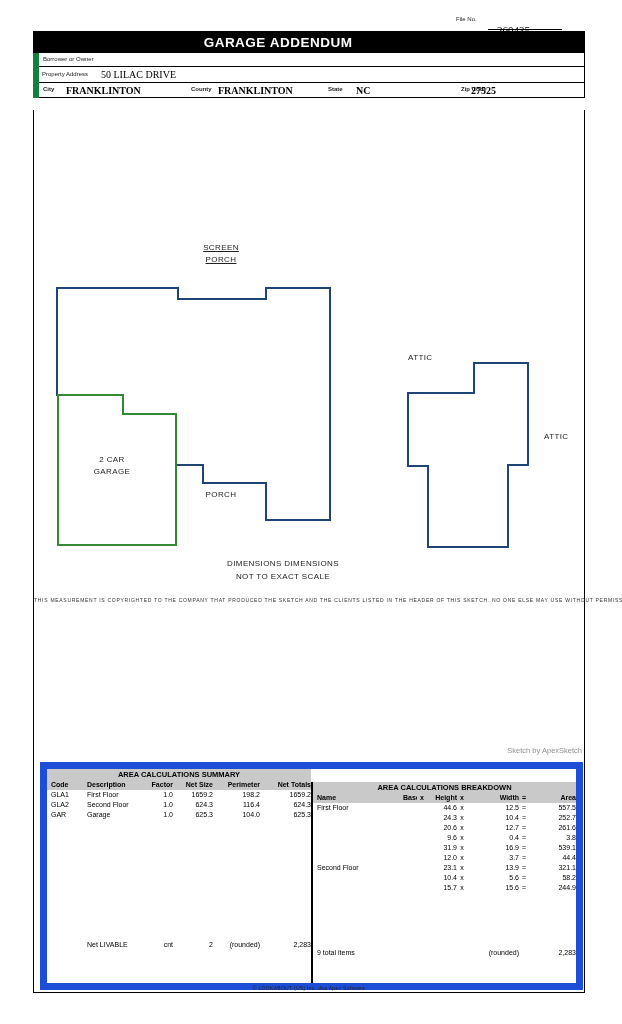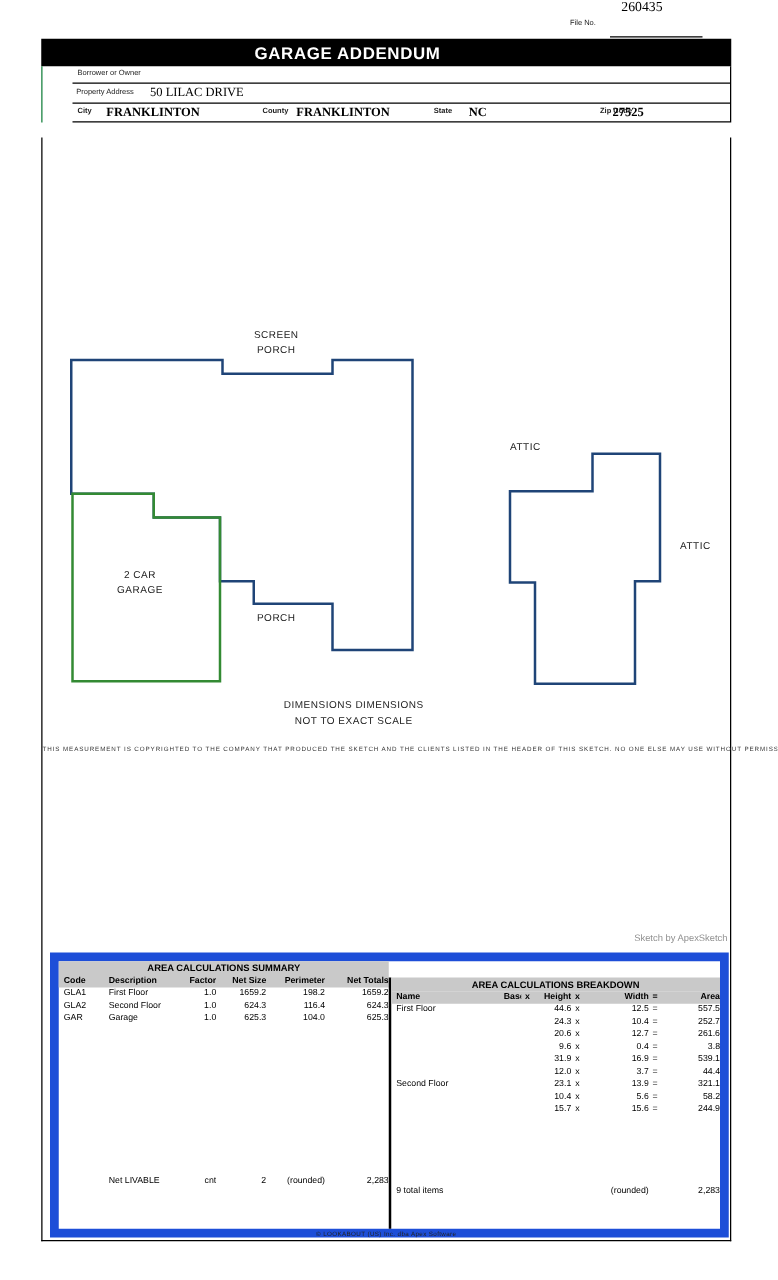--- a/index.html
+++ b/index.html
@@ -2,30 +2,30 @@
 <html><head>
 <meta charset="utf-8">
 <style>
   html,body{margin:0;padding:0;width:622px;height:1024px;background:#fff;overflow:hidden;
     font-family:"Liberation Sans",sans-serif;color:#000;}
   .abs{position:absolute;}
   #page{position:relative;width:622px;height:1024px;background:#fff;}
 
   
   .fileno-label{left:456px;top:16px;font-size:6px;color:#222;}
-  .fileno-value{left:497px;top:0;font-family:"Liberation Serif",serif;font-size:11px;}
+  .fileno-value{left:497px;top:24px;font-family:"Liberation Serif",serif;font-size:11px;}
   .fileno-line{left:488px;top:29px;width:74px;border-top:1px solid #000;}
 
   
   .title-bar{left:33px;top:31px;width:552px;height:22px;background:#000;color:#fff;
     display:flex;align-items:center;justify-content:center;padding-right:62px;box-sizing:border-box;
     font-weight:bold;font-size:13.5px;letter-spacing:.5px;}
 
   
-  .form-box{left:33px;top:53px;width:552px;border-left:1px solid #15803d;border-right:1px solid #000;box-sizing:border-box;padding-left:24px;}
+  .form-box{left:33px;top:53px;width:552px;border-left:6px solid #15803d;border-right:1px solid #000;box-sizing:border-box;}
   .frow{position:relative;border-bottom:1px solid #000;}
   .frow.thick{border-bottom-width:2px;}
   .r1{height:13px;} .r2{height:15px;} .r3{height:14px;font-weight:bold;} .r4{height:15px;}
   .flabel{position:absolute;font-size:6px;color:#222;top:3px;}
   .fvalue{position:absolute;font-family:"Liberation Serif",serif;font-size:10px;top:2px;white-space:nowrap;}
 
   
   .sketch-box{left:33px;top:110px;width:552px;height:883px;border-left:1px solid #000;
     border-right:1px solid #000;border-bottom:1px solid #000;box-sizing:border-box;position:absolute;}
   .plan-svg{position:absolute;left:0;top:0;}
@@ -96,21 +96,21 @@
   </div>
 
   <div class="sketch-box">
 
     <svg class="plan-svg" width="552" height="500" viewBox="0 0 552 500">
       <polygon points="23,178 144,178 144,189 232,189 232,178 296,178 296,410 232,410 232,373 169,373 169,355 142,355 142,304 89,304 89,285 23,285" fill="none" stroke-width="2" stroke="#1f4477"></polygon>
       <polygon points="24,285 89,285 89,304 142,304 142,435 24,435" fill="none" stroke-width="2" stroke="#338a33"></polygon>
       <polygon points="440,253 494,253 494,355 474,355 474,437 394,437 394,356 374,356 374,283 440,283" fill="none" stroke-width="2" stroke="#1f4477"></polygon>
     </svg>
 
-    <div class="slabel center two-line" style="left:147px;top:152px;width:80px;">
+    <div class="slabel center two-line" style="left:147px;top:132px;width:80px;text-decoration:underline;">
       <div>SCREEN</div>
       <div>PORCH</div>
     </div>
 
     <div class="slabel center two-line" style="left:38px;top:344px;width:80px;">
       <div>2 CAR</div>
       <div>GARAGE</div>
     </div>
 
     <div class="slabel center" style="left:167px;top:380px;width:40px;">PORCH</div>

